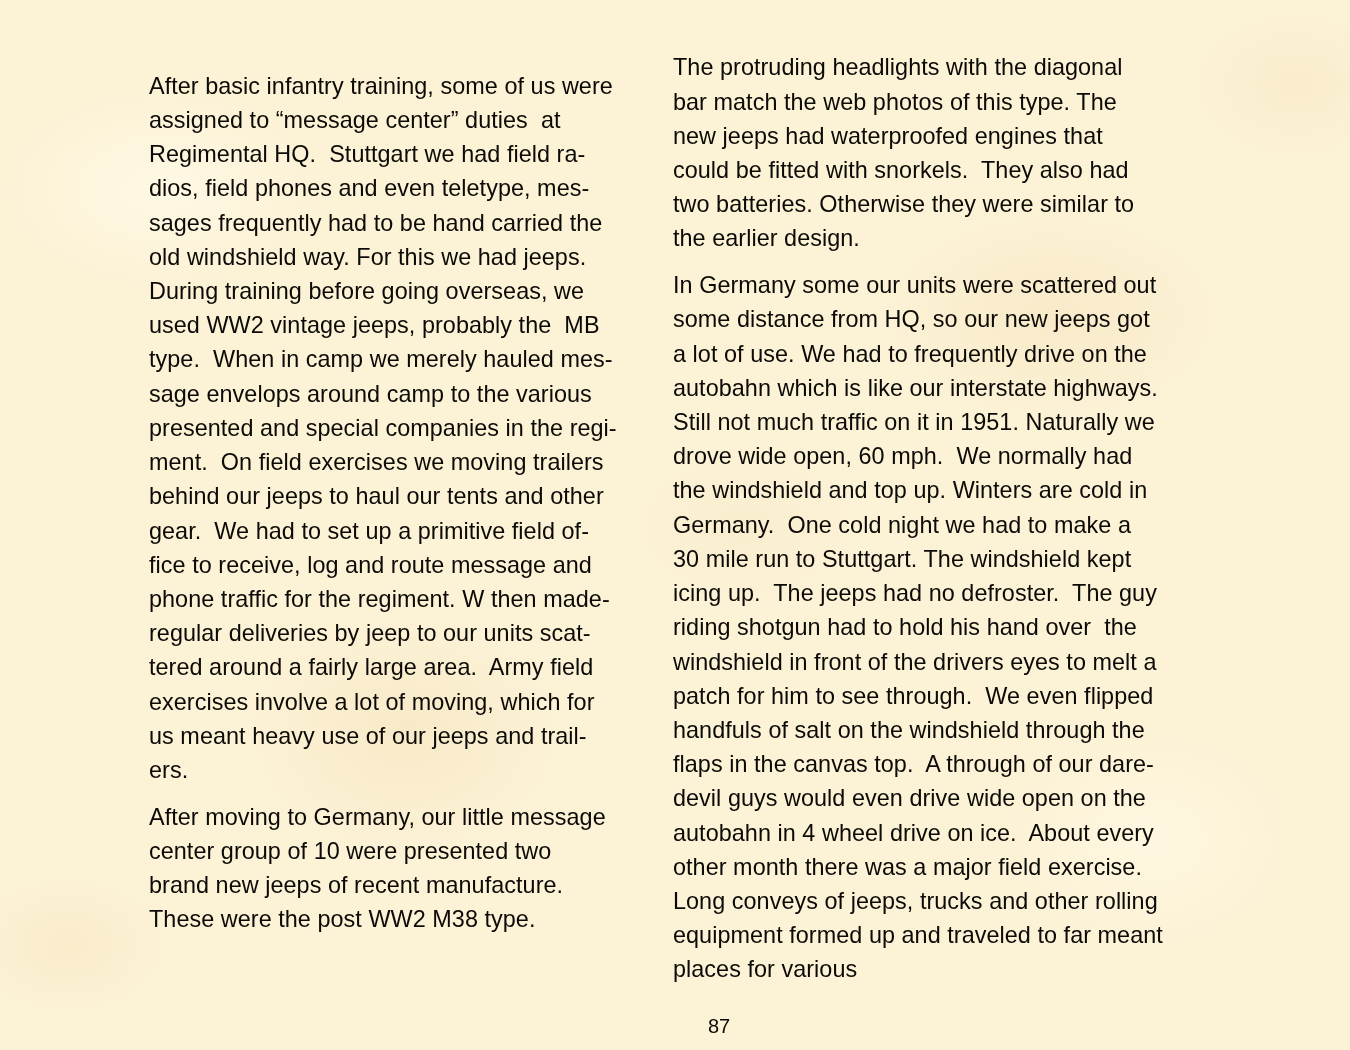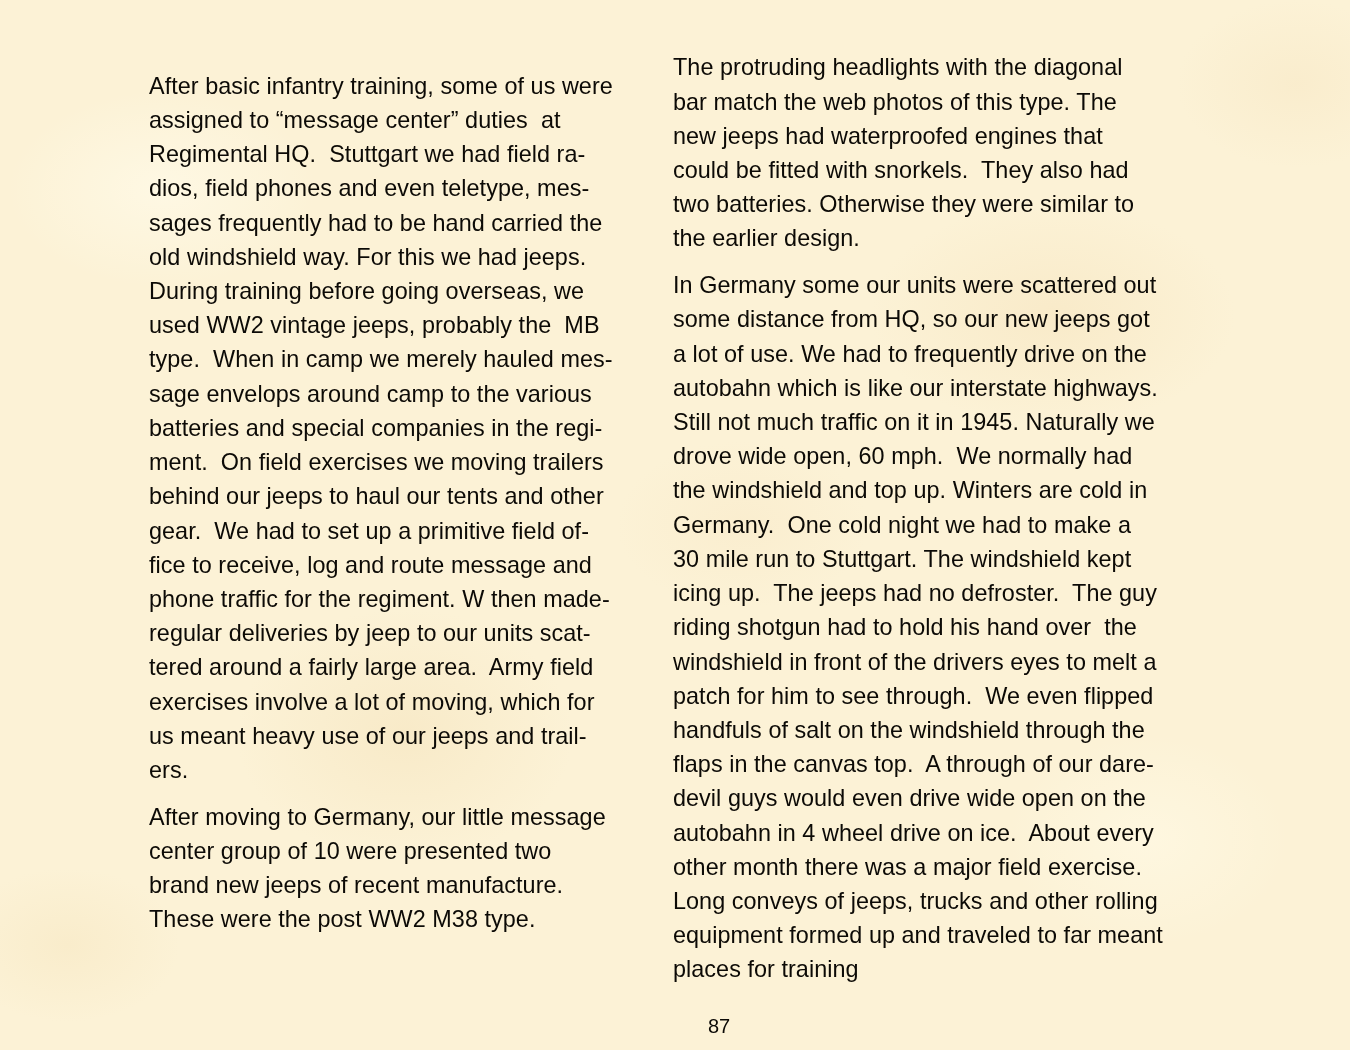--- a/index.html
+++ b/index.html
@@ -73,21 +73,21 @@
       <div class="line" style="top:67px">After basic infantry training, some of us were</div>
       <div class="line" style="top:101px">assigned to “message center” duties  at</div>
       <div class="line" style="top:135px">Regimental HQ.  Stuttgart we had field ra-</div>
       <div class="line" style="top:169px">dios, field phones and even teletype, mes-</div>
       <div class="line" style="top:204px">sages frequently had to be hand carried the</div>
       <div class="line" style="top:238px">old windshield way. For this we had jeeps.</div>
       <div class="line" style="top:272px">During training before going overseas, we</div>
       <div class="line" style="top:306px">used WW2 vintage jeeps, probably the  MB</div>
       <div class="line" style="top:340px">type.  When in camp we merely hauled mes-</div>
       <div class="line" style="top:375px">sage envelops around camp to the various</div>
-      <div class="line" style="top:409px">batteries and special companies in the regi-</div>
+      <div class="line" style="top:409px">presented and special companies in the regi-</div>
       <div class="line" style="top:443px">ment.  On field exercises we moving trailers</div>
       <div class="line" style="top:477px">behind our jeeps to haul our tents and other</div>
       <div class="line" style="top:512px">gear.  We had to set up a primitive field of-</div>
       <div class="line" style="top:546px">fice to receive, log and route message and</div>
       <div class="line" style="top:580px">phone traffic for the regiment. W then made-</div>
       <div class="line" style="top:614px">regular deliveries by jeep to our units scat-</div>
       <div class="line" style="top:648px">tered around a fairly large area.  Army field</div>
       <div class="line" style="top:683px">exercises involve a lot of moving, which for</div>
       <div class="line" style="top:717px">us meant heavy use of our jeeps and trail-</div>
       <div class="line" style="top:751px">ers.</div>
@@ -107,34 +107,34 @@
       <div class="line" style="top:117px">new jeeps had waterproofed engines that</div>
       <div class="line" style="top:151px">could be fitted with snorkels.  They also had</div>
       <div class="line" style="top:185px">two batteries. Otherwise they were similar to</div>
       <div class="line" style="top:219px">the earlier design.</div>
     </div>
     <div>
       <div class="line" style="top:266px">In Germany some our units were scattered out</div>
       <div class="line" style="top:300px">some distance from HQ, so our new jeeps got</div>
       <div class="line" style="top:335px">a lot of use. We had to frequently drive on the</div>
       <div class="line" style="top:369px">autobahn which is like our interstate highways.</div>
-      <div class="line" style="top:403px">Still not much traffic on it in 1945. Naturally we</div>
+      <div class="line" style="top:403px">Still not much traffic on it in 1951. Naturally we</div>
       <div class="line" style="top:437px">drove wide open, 60 mph.  We normally had</div>
       <div class="line" style="top:471px">the windshield and top up. Winters are cold in</div>
       <div class="line" style="top:506px">Germany.  One cold night we had to make a</div>
       <div class="line" style="top:540px">30 mile run to Stuttgart. The windshield kept</div>
       <div class="line" style="top:574px">icing up.  The jeeps had no defroster.  The guy</div>
       <div class="line" style="top:608px">riding shotgun had to hold his hand over  the</div>
       <div class="line" style="top:643px">windshield in front of the drivers eyes to melt a</div>
       <div class="line" style="top:677px">patch for him to see through.  We even flipped</div>
       <div class="line" style="top:711px">handfuls of salt on the windshield through the</div>
       <div class="line" style="top:745px">flaps in the canvas top.  A through of our dare-</div>
       <div class="line" style="top:779px">devil guys would even drive wide open on the</div>
       <div class="line" style="top:814px">autobahn in 4 wheel drive on ice.  About every</div>
       <div class="line" style="top:848px">other month there was a major field exercise.</div>
       <div class="line" style="top:882px">Long conveys of jeeps, trucks and other rolling</div>
       <div class="line" style="top:916px">equipment formed up and traveled to far meant</div>
-      <div class="line" style="top:950px">places for training</div>
+      <div class="line" style="top:950px">places for various</div>
     </div>
   </div>
 
   <div class="page-number">87</div>
 </div>
 
 </body></html>

